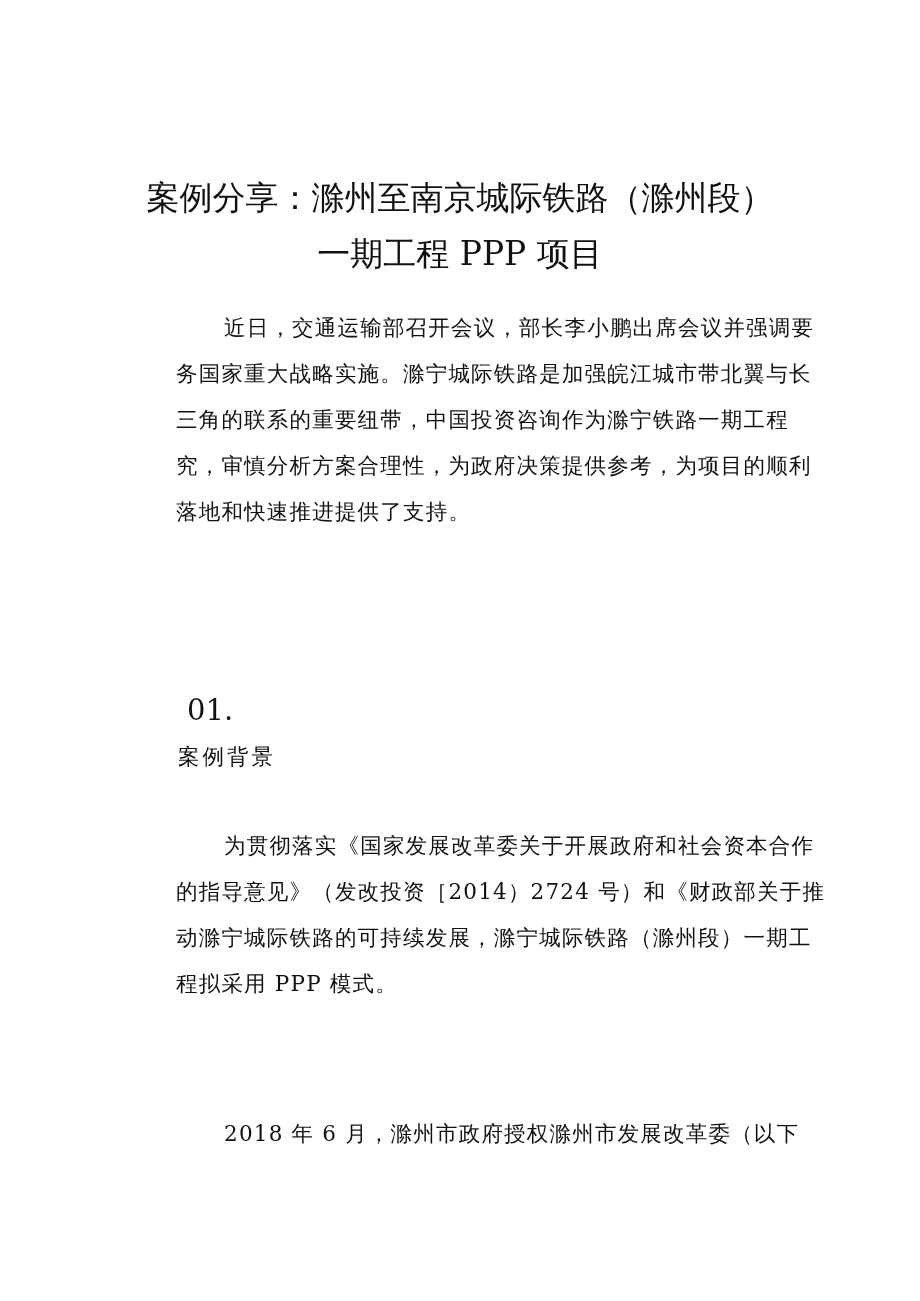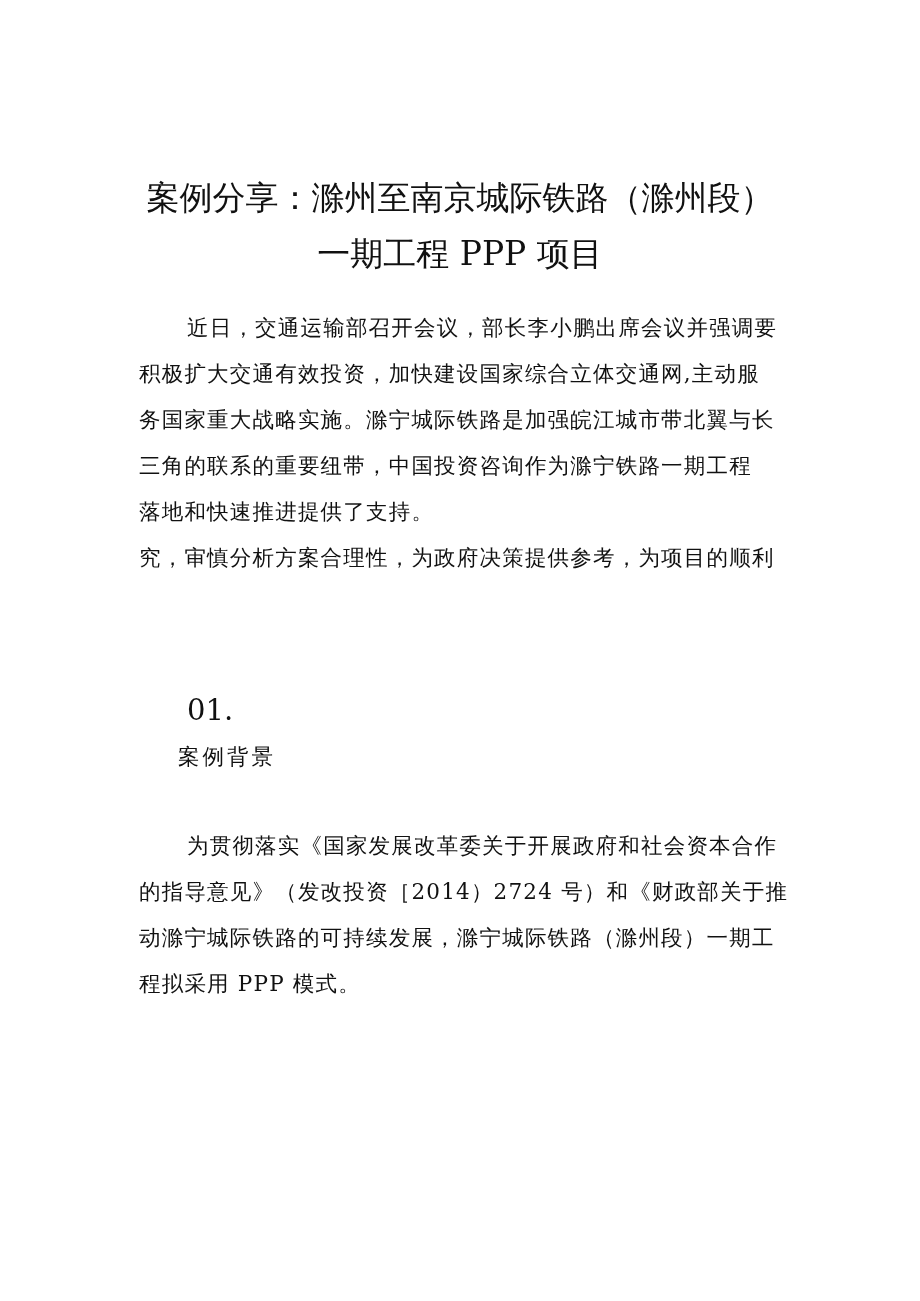--- a/index.html
+++ b/index.html
@@ -35,51 +35,53 @@
     .title .line { display: block; white-space: nowrap; }
     .body-text {
       position: absolute;
       left: 139px;
       width: 652px;
       font-size: 21.5px;
       line-height: 46px;
       letter-spacing: 1.2px;
       text-align: justify;
     }
-    .body-text .line { display: block; white-space: nowrap; }
+    .body-text .line { display: block; white-space: nowrap; margin-left: 37px; }
     .indent { padding-left: 48px; }
     .p1 { top: 305px; }
     .sec-num { position: absolute; left: 187px; top: 687px; font-size: 29px; line-height: 46px; }
     .sec-title { position: absolute; left: 178px; top: 734px; font-size: 21.5px; line-height: 46px; letter-spacing: 3px; }
     .p2 { top: 823px; }
     .p3 { top: 1111px; }
   </style>
 </head>
 <body>
 
 <div class="page">
 
   <h1 class="title">
     <span class="line">案例分享：滁州至南京城际铁路（滁州段）</span>
     <span class="line">一期工程 PPP 项目</span>
   </h1>
 
   <div class="body-text p1">
     <span class="line indent">近日，交通运输部召开会议，部长李小鹏出席会议并强调要</span>
-    <span class="line">积极扩大交通有效投资，加快建设国家综合立体交通网,主动服</span>
     <span class="line">务国家重大战略实施。滁宁城际铁路是加强皖江城市带北翼与长</span>
     <span class="line">三角的联系的重要纽带，中国投资咨询作为滁宁铁路一期工程</span>
+    <span class="line">究，审慎分析方案合理性，为政府决策提供参考，为项目的顺利</span>
     <span class="line">落地和快速推进提供了支持。</span>
-    <span class="line">究，审慎分析方案合理性，为政府决策提供参考，为项目的顺利</span>
   </div>
 
   <div class="sec-num">01.</div>
   <div class="sec-title">案例背景</div>
 
   <div class="body-text p2">
     <span class="line indent">为贯彻落实《国家发展改革委关于开展政府和社会资本合作</span>
     <span class="line">的指导意见》（发改投资［2014）2724 号）和《财政部关于推</span>
     <span class="line">动滁宁城际铁路的可持续发展，滁宁城际铁路（滁州段）一期工</span>
     <span class="line">程拟采用 PPP 模式。</span>
   </div>
 
+  <div class="body-text p3">
+    <span class="line indent">2018 年 6 月，滁州市政府授权滁州市发展改革委（以下</span>
+  </div>
 
 </div>
 
 </body></html>

